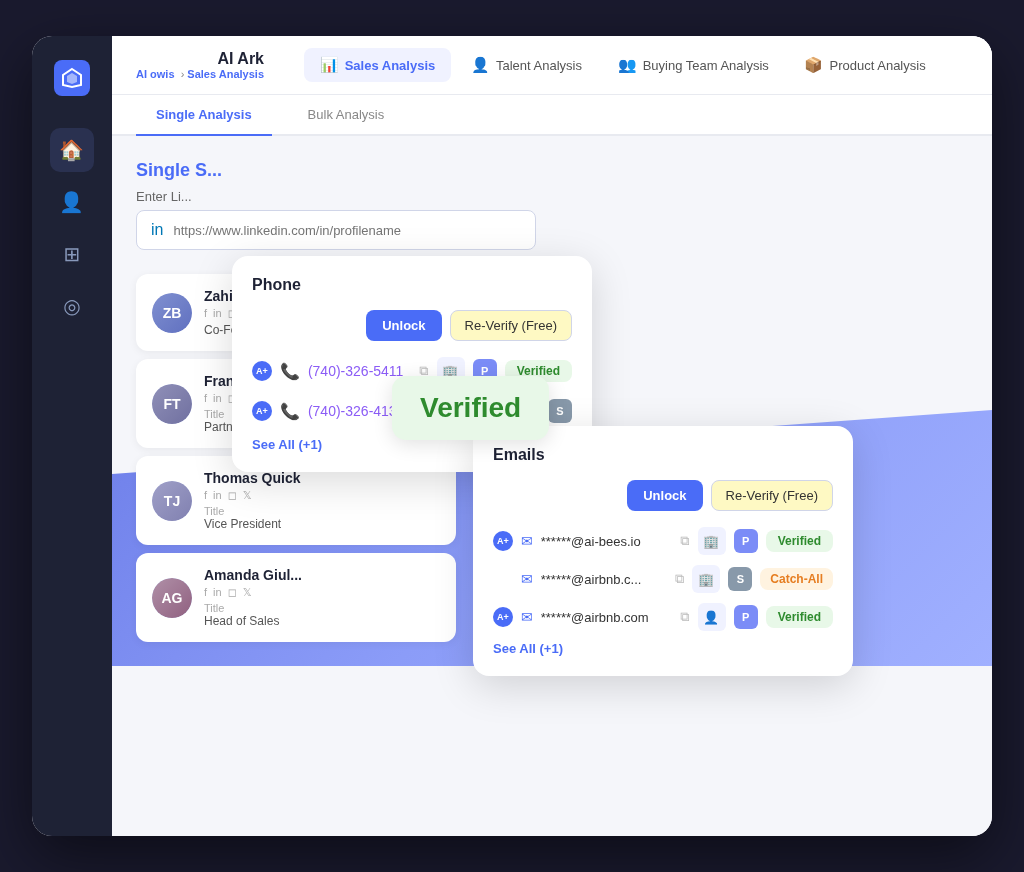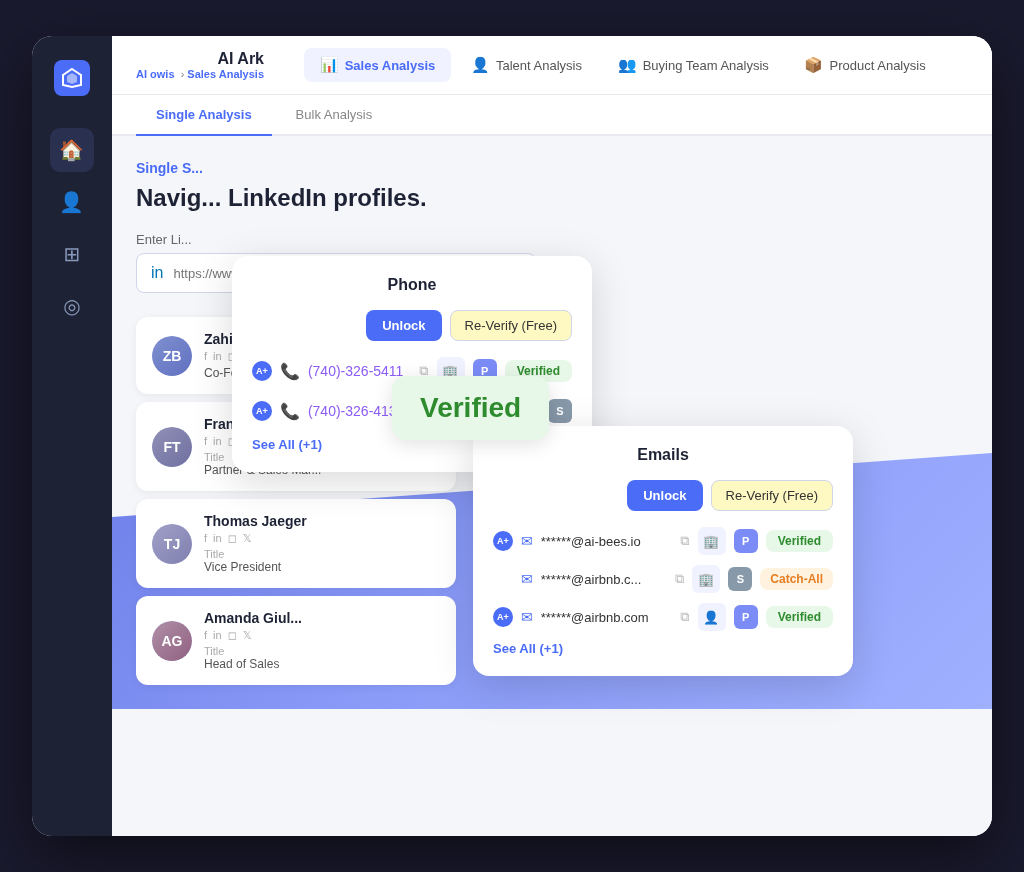--- a/index.html
+++ b/index.html
@@ -123,21 +123,21 @@
       font-weight: 600;
     }
     .nav-tab-icon {
       font-size: 15px;
     }
     
     .sub-nav {
       background: white;
       padding: 0 24px;
       display: flex;
-      gap: 4px;
+      gap: 16px;
       border-bottom: 2px solid #e8eaf0;
     }
     .sub-nav-item {
       padding: 12px 20px;
       font-size: 13px;
       color: #888;
       cursor: pointer;
       border-bottom: 2px solid transparent;
       margin-bottom: -2px;
     }
@@ -145,21 +145,21 @@
       color: #4a6cf7;
       border-bottom-color: #4a6cf7;
       font-weight: 600;
     }
     
     .content-area {
       padding: 24px;
       position: relative;
     }
     .section-title-small {
-      font-size: 14px;
+      font-size: 18px;
       color: #4a6cf7;
       font-weight: 600;
       margin-bottom: 8px;
     }
     .hero-text {
       font-size: 24px;
       font-weight: 700;
       color: #1e2235;
       margin-bottom: 20px;
     }
@@ -285,21 +285,20 @@
       border-radius: 16px;
       box-shadow: 0 10px 40px rgba(0,0,0,0.15);
       padding: 20px;
       z-index: 50;
     }
     .popup-title {
       font-size: 16px;
       font-weight: 700;
       color: #1e2235;
       margin-bottom: 16px;
-      text-align: center;
     }
     .popup-actions {
       display: flex;
       gap: 8px;
       margin-bottom: 16px;
       justify-content: flex-end;
     }
     .btn-unlock {
       background: #4a6cf7;
       color: white;
@@ -514,21 +513,20 @@
         <span>Bulk Analysis</span>
       </div>
     </div>
 
     <div class="content-area">
 
       <div class="bg-shape"></div>
 
       <div style="position:relative; z-index:1;">
         <div class="section-title-small">Single S...</div>
-        <div class="hero-text">Navig... LinkedIn profiles.</div>
         <div class="input-label">Enter Li...</div>
         <div class="linkedin-input">
           <span style="color:#0077b5; font-size:16px;">in</span>
           <input type="text" placeholder="https://www.linkedin.com/in/profilename" style="">
         </div>
 
         <div class="profile-cards">
 
           <div class="profile-card">
             <div class="avatar">
@@ -566,21 +564,21 @@
                 <div class="profile-role">Partner &amp; Sales Mar...</div>
               </div>
             </div>
           </div>
 
           <div class="profile-card">
             <div class="avatar">
               <div class="avatar-img" style="background:linear-gradient(135deg,#a0a0c8,#8080b0);">TJ</div>
             </div>
             <div class="profile-info">
-              <div class="profile-name">Thomas Jaeger</div>
+              <div class="profile-name">Thomas Quick</div>
               <div class="social-icons">
                 <span class="social-icon">f</span>
                 <span class="social-icon">in</span>
                 <span class="social-icon">◻</span>
                 <span class="social-icon">𝕏</span>
               </div>
               <div>
                 <div class="profile-title-label">Title</div>
                 <div class="profile-role">Vice President</div>
               </div>

